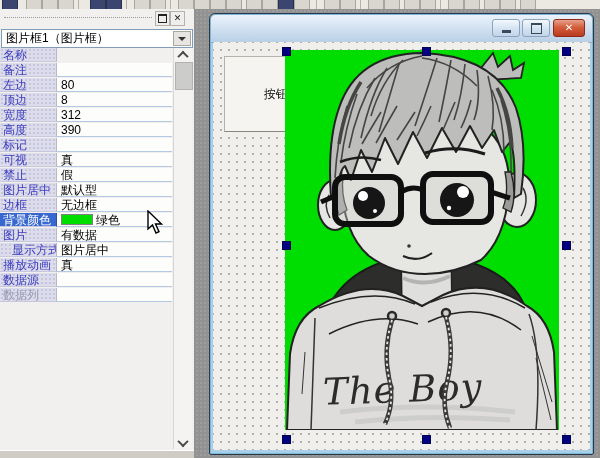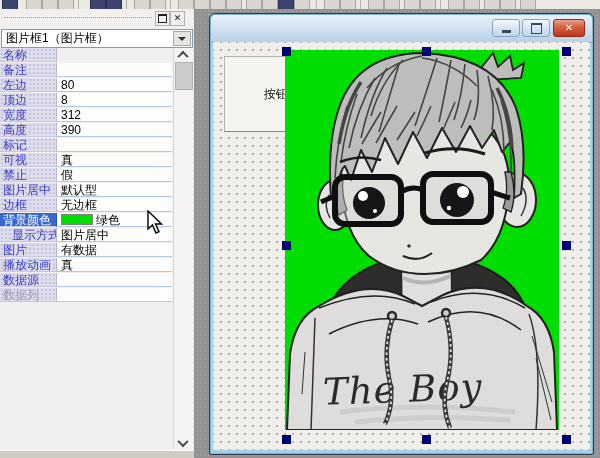--- a/index.html
+++ b/index.html
@@ -201,29 +201,29 @@
         </div>
         <div class="prow sel">
           <div class="plabel" style="background: rgb(55, 103, 207);">背景颜色</div>
           <div class="pvalue">
             <span class="swatch" style="background: rgb(0, 221, 0);"></span>
             <span>绿色</span>
             <div class="ddbtn"></div>
           </div>
         </div>
         <div class="prow">
+          <div class="plabel">图片</div>
+          <div class="pvalue">
+            <span>有数据</span>
+          </div>
+        </div>
+        <div class="prow">
           <div class="plabel indent">显示方式</div>
           <div class="pvalue">
             <span>图片居中</span>
-          </div>
-        </div>
-        <div class="prow">
-          <div class="plabel">图片</div>
-          <div class="pvalue">
-            <span>有数据</span>
           </div>
         </div>
         <div class="prow">
           <div class="plabel">播放动画</div>
           <div class="pvalue">
             <span>真</span>
           </div>
         </div>
         <div class="prow">
           <div class="plabel">数据源</div>

